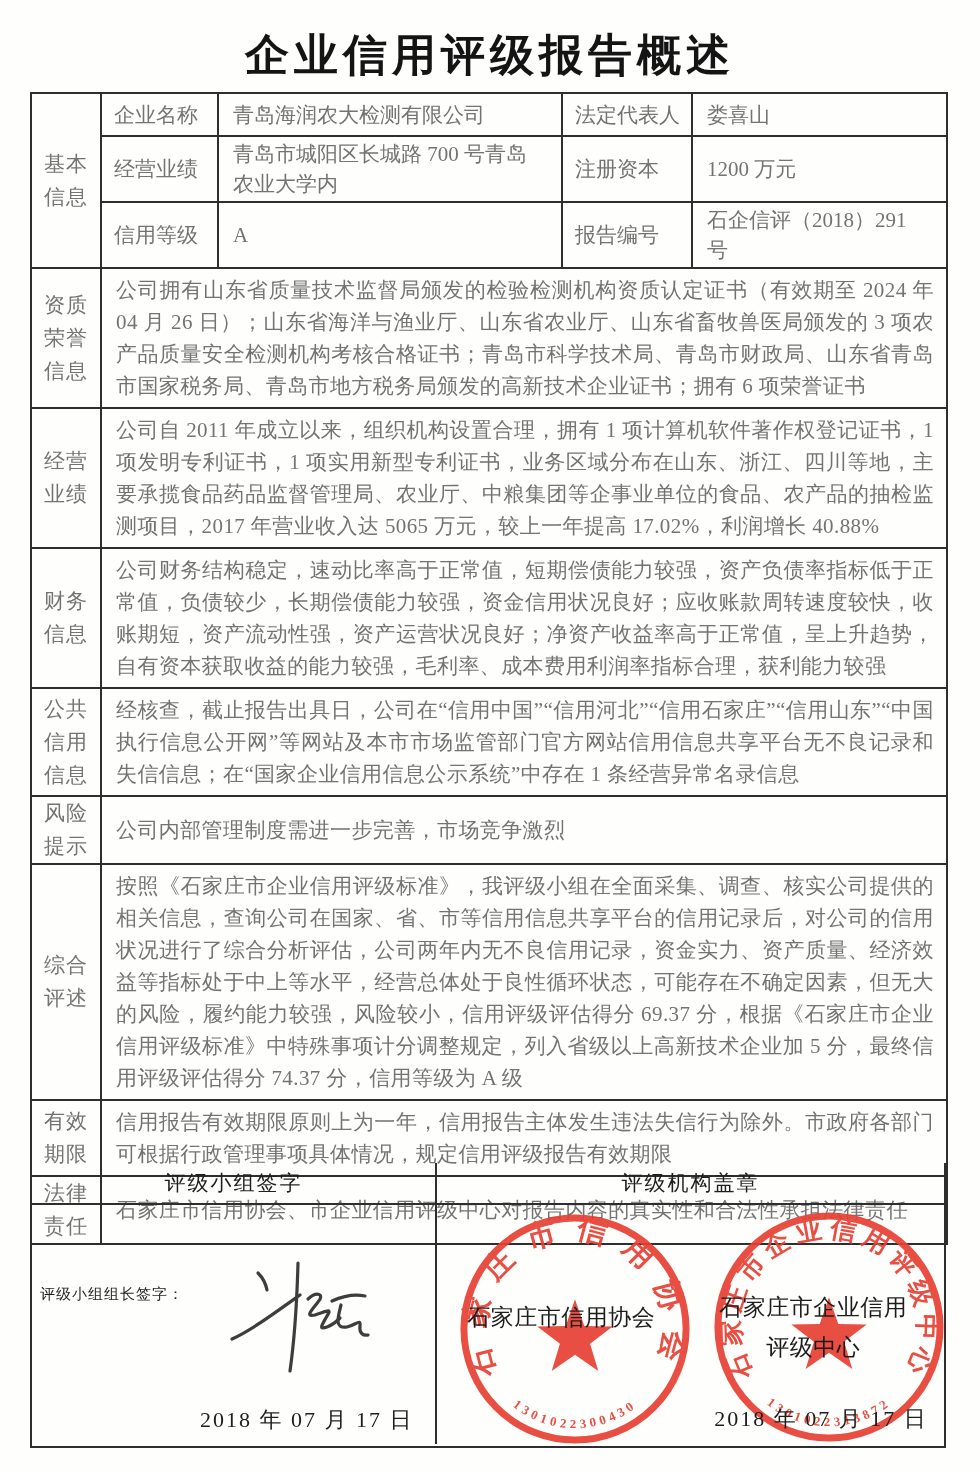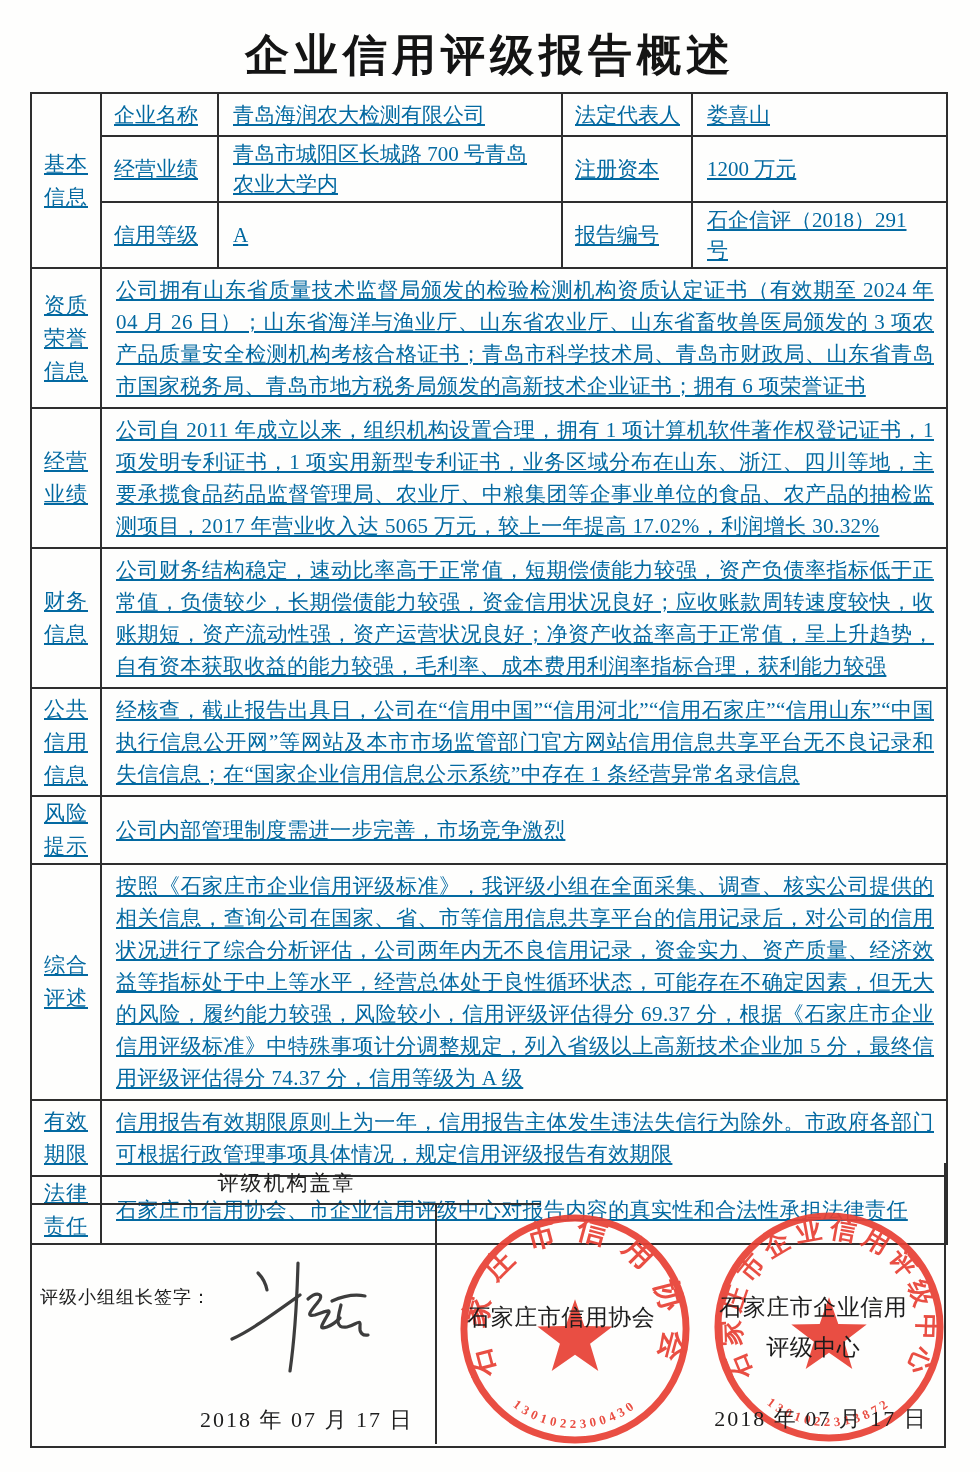--- a/index.html
+++ b/index.html
@@ -12,21 +12,21 @@
     position:absolute;top:26px;left:0;width:100%;
     text-align:center;font-size:44px;font-weight:700;letter-spacing:5px;
     color:#141414;margin:0;
   }
   table.doc{
     position:absolute;left:30px;top:92px;width:916px;
     border-collapse:collapse;table-layout:fixed;
   }
   table.doc td{
     border:2px solid #2e2e2e;box-sizing:border-box;
-    font-size:21px;color:#0369a1;text-decoration:underline;
+    font-size:21px;color:#737373;
   }
   td.lbl{
     text-align:right;vertical-align:middle;
     padding:0 12px;line-height:33px;letter-spacing:1px;
   }
   td.key{
     vertical-align:middle;padding:0 4px 0 12px;line-height:28px;
   }
   td.val{
     vertical-align:middle;padding:2px 27px 2px 14px;line-height:30px;
@@ -44,21 +44,21 @@
   .f-cell-h{
     height:42px;box-sizing:border-box;display:flex;align-items:center;justify-content:center;
     font-size:21px;letter-spacing:2px;border-bottom:2px solid #2e2e2e;
   }
   .f-cell-h.left{width:407px;border-right:2px solid #2e2e2e;}
   .f-cell-h.right{width:509px;}
   .f-cell-b{height:239px;box-sizing:border-box;position:relative;overflow:hidden;}
   .f-cell-b.left{width:407px;border-right:2px solid #2e2e2e;}
   .f-cell-b.right{width:509px;}
   .sign-label{
-    position:absolute;left:8px;top:80px;font-size:18px;letter-spacing:1px;white-space:nowrap;font-family:Liberation Serif, serif;
+    position:absolute;left:8px;top:80px;font-size:15px;letter-spacing:1px;white-space:nowrap;font-family:Liberation Serif, serif;
   }
   .signature{position:absolute;left:188px;top:28px;width:152px;height:145px;}
   .sign-date{
     position:absolute;left:168px;top:200px;font-size:22px;letter-spacing:2px;white-space:nowrap;
   }
   .stamp{position:absolute;width:238px;height:238px;}
   .stamp svg{position:absolute;left:0;top:0;width:100%;height:100%;opacity:0.92;}
   .stamp1{left:19px;top:5px;}
   .stamp2{left:273px;top:3px;}
   .stamp-overlay{
@@ -108,21 +108,21 @@
         <td class="val">A</td>
         <td class="key">报告编号</td>
         <td class="val">石企信评（2018）291 号</td>
       </tr>
       <tr style="height:129px">
         <td class="lbl">资质荣誉信息</td>
         <td class="txt" colspan="4">公司拥有山东省质量技术监督局颁发的检验检测机构资质认定证书（有效期至 2024 年 04 月 26 日）；山东省海洋与渔业厅、山东省农业厅、山东省畜牧兽医局颁发的 3 项农产品质量安全检测机构考核合格证书；青岛市科学技术局、青岛市财政局、山东省青岛市国家税务局、青岛市地方税务局颁发的高新技术企业证书；拥有 6 项荣誉证书</td>
       </tr>
       <tr style="height:130px">
         <td class="lbl">经营业绩</td>
-        <td class="txt" colspan="4">公司自 2011 年成立以来，组织机构设置合理，拥有 1 项计算机软件著作权登记证书，1 项发明专利证书，1 项实用新型专利证书，业务区域分布在山东、浙江、四川等地，主要承揽食品药品监督管理局、农业厅、中粮集团等企事业单位的食品、农产品的抽检监测项目，2017 年营业收入达 5065 万元，较上一年提高 17.02%，利润增长 30.32%</td>
+        <td class="txt" colspan="4">公司自 2011 年成立以来，组织机构设置合理，拥有 1 项计算机软件著作权登记证书，1 项发明专利证书，1 项实用新型专利证书，业务区域分布在山东、浙江、四川等地，主要承揽食品药品监督管理局、农业厅、中粮集团等企事业单位的食品、农产品的抽检监测项目，2017 年营业收入达 5065 万元，较上一年提高 17.02%，利润增长 40.88%</td>
       </tr>
       <tr style="height:134px">
         <td class="lbl">财务信息</td>
         <td class="txt" colspan="4">公司财务结构稳定，速动比率高于正常值，短期偿债能力较强，资产负债率指标低于正常值，负债较少，长期偿债能力较强，资金信用状况良好；应收账款周转速度较快，收账期短，资产流动性强，资产运营状况良好；净资产收益率高于正常值，呈上升趋势，自有资本获取收益的能力较强，毛利率、成本费用利润率指标合理，获利能力较强</td>
       </tr>
       <tr style="height:95px">
         <td class="lbl">公共信用信息</td>
         <td class="txt" colspan="4">经核查，截止报告出具日，公司在“信用中国”“信用河北”“信用石家庄”“信用山东”“中国执行信息公开网”等网站及本市市场监管部门官方网站信用信息共享平台无不良记录和失信信息；在“国家企业信用信息公示系统”中存在 1 条经营异常名录信息</td>
       </tr>
       <tr style="height:65px">
@@ -139,20 +139,21 @@
       </tr>
       <tr style="height:66px">
         <td class="lbl">法律责任</td>
         <td class="txt" colspan="4">石家庄市信用协会、市企业信用评级中心对报告内容的真实性和合法性承担法律责任</td>
       </tr>
     </tbody>
   </table>
 
   <div class="footer">
     <div class="f-row">
+      <div class="f-cell-h left">评级小组签字</div>
       <div class="f-cell-h right">评级机构盖章</div>
     </div>
     <div class="f-row">
 
       <div class="f-cell-b left">
         <span class="sign-label">评级小组组长签字：</span>
         <svg class="signature" viewBox="0 0 152 145" fill="none" stroke="#3d3d3d" stroke-width="3.2" stroke-linecap="round">
           <path d="M38,40 q7,7 9,17"></path>
           <path d="M12,106 C30,98 52,82 80,62"></path>
           <path d="M78,30 C77,66 74,110 70,138"></path>

